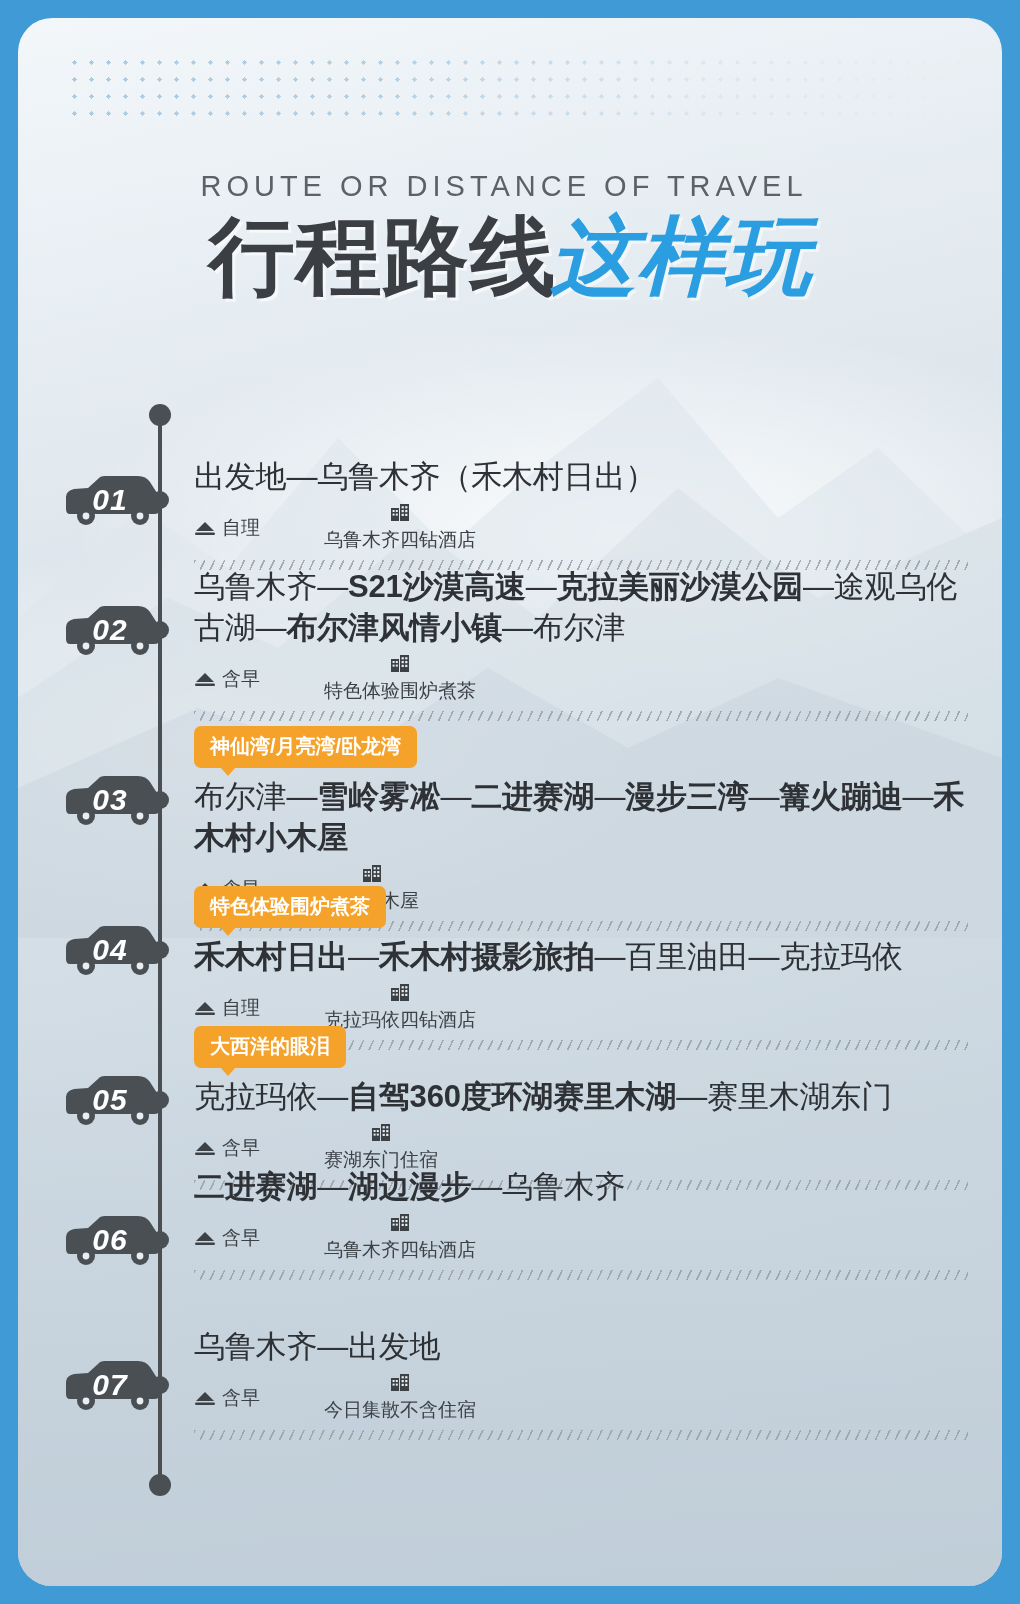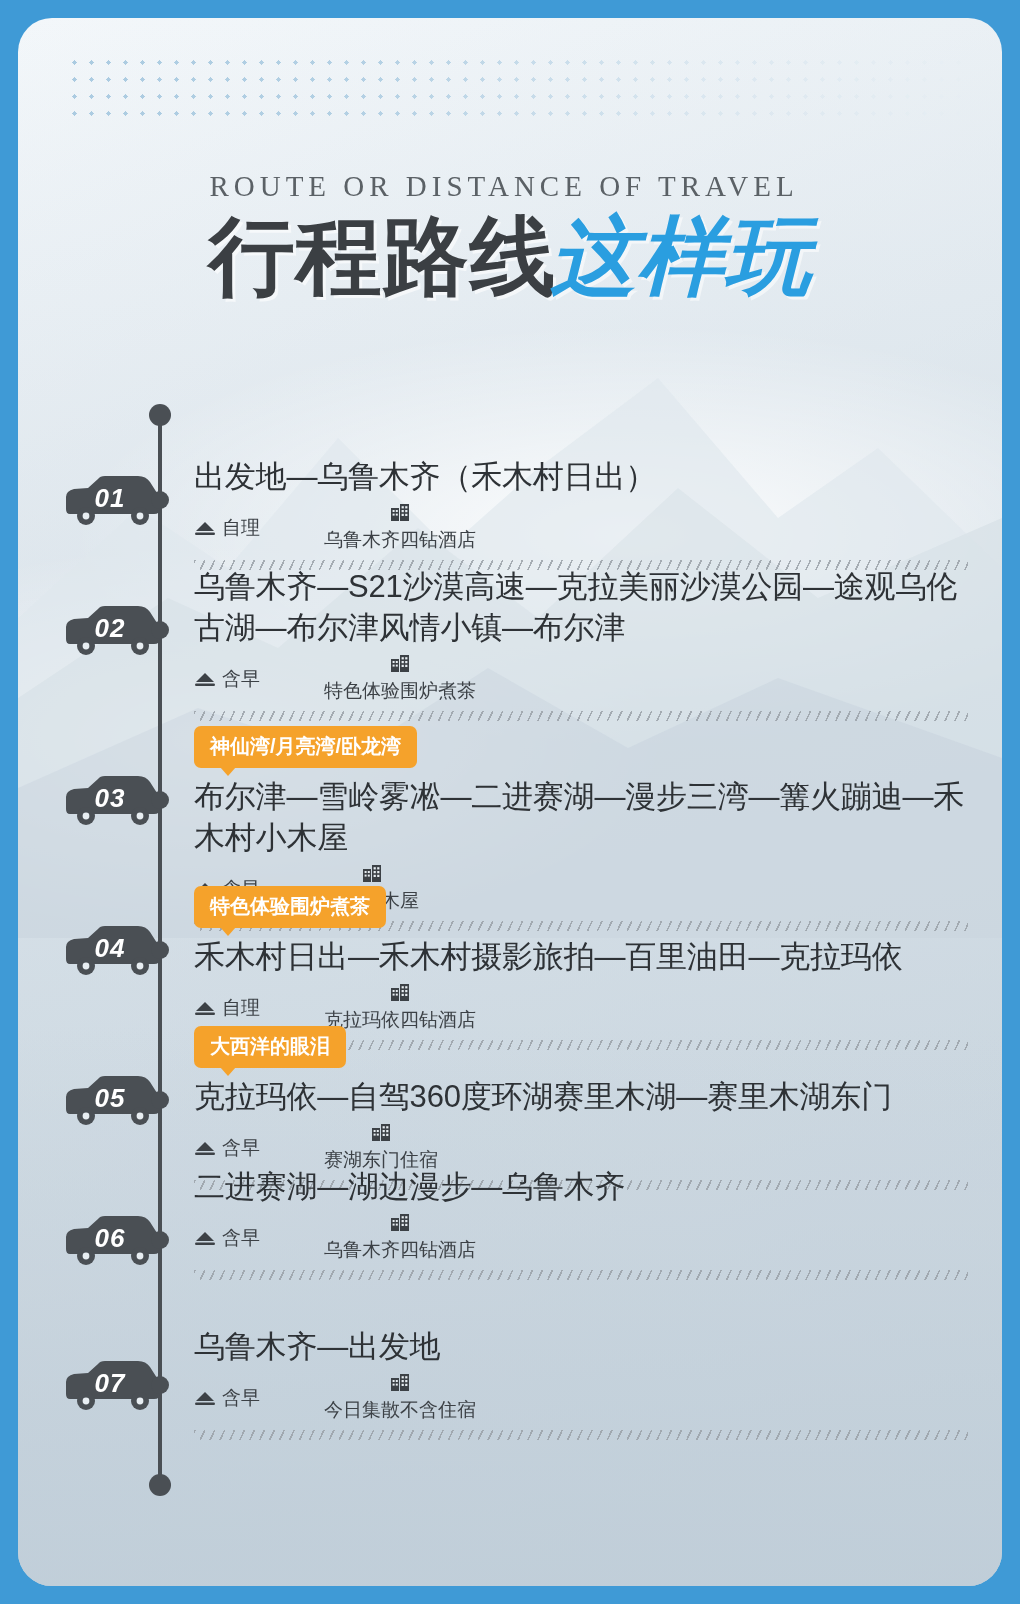--- a/index.html
+++ b/index.html
@@ -61,21 +61,21 @@
     mask-image: linear-gradient(100deg, rgba(0,0,0,1) 0%, rgba(0,0,0,0.85) 35%, rgba(0,0,0,0.25) 70%, rgba(0,0,0,0) 100%);
     opacity: .85;
   }
 
   
   .eyebrow {
     position: absolute;
     top: 152px;
     left: 0; right: 12px;
     text-align: center;
-    font-family: Liberation Serif, serif;
+    font-family: Liberation Sans, sans-serif;
     font-size: 29px;
     letter-spacing: 5px;
     color: #5b6166;
     font-weight: 400;
   }
   .title {
     position: absolute;
     top: 188px;
     left: 0; right: 0;
     text-align: center;
@@ -139,21 +139,21 @@
     left: 0; top: 2px;
     width: 104px; height: 54px;
   }
   .car svg { display: block; }
   .marker .num {
     position: absolute;
     left: 16px;
     top: 12px;
     width: 72px;
     text-align: center;
-    font-size: 26px;
+    font-size: 30px;
     font-weight: 800;
     color: #ffffff;
     letter-spacing: 1px;
     font-style: italic;
   }
   .tl-node {
     position: absolute;
     left: 133px;
     width: 18px;
     height: 18px;
@@ -194,21 +194,21 @@
     border-right: 8px solid transparent;
     border-top: 9px solid #f5a22b;
   }
   .route {
     font-size: 31px;
     line-height: 1.33;
     color: #2e3236;
     font-weight: 500;
     letter-spacing: -0.2px;
   }
-  .route b { font-weight: 400; text-align: right; }
+  .route b { font-weight: 700; text-align: right; }
   .meta {
     display: flex;
     align-items: center;
     margin-top: 6px;
     font-size: 19px;
     color: #3c4146;
   }
   .meta .item {
     display: flex;
     align-items: center;

